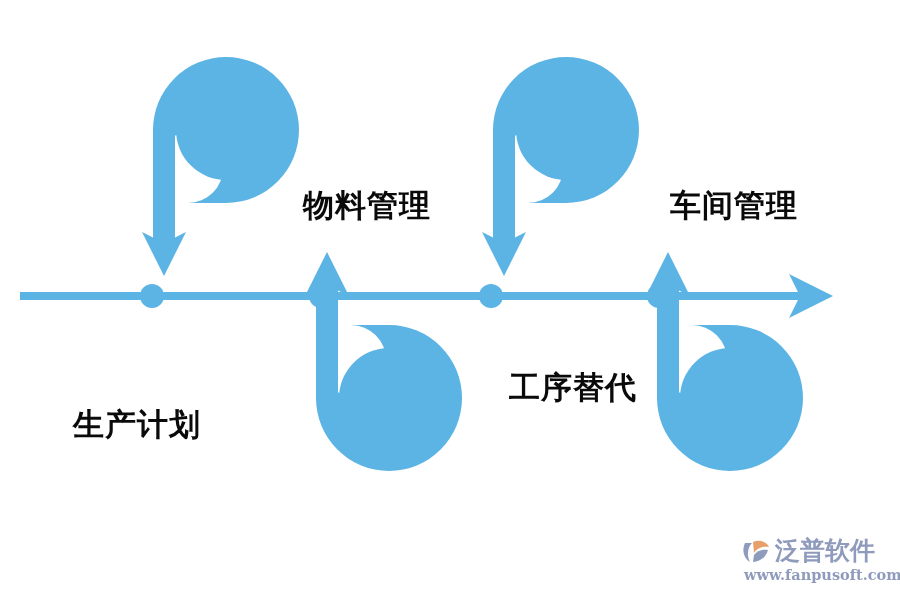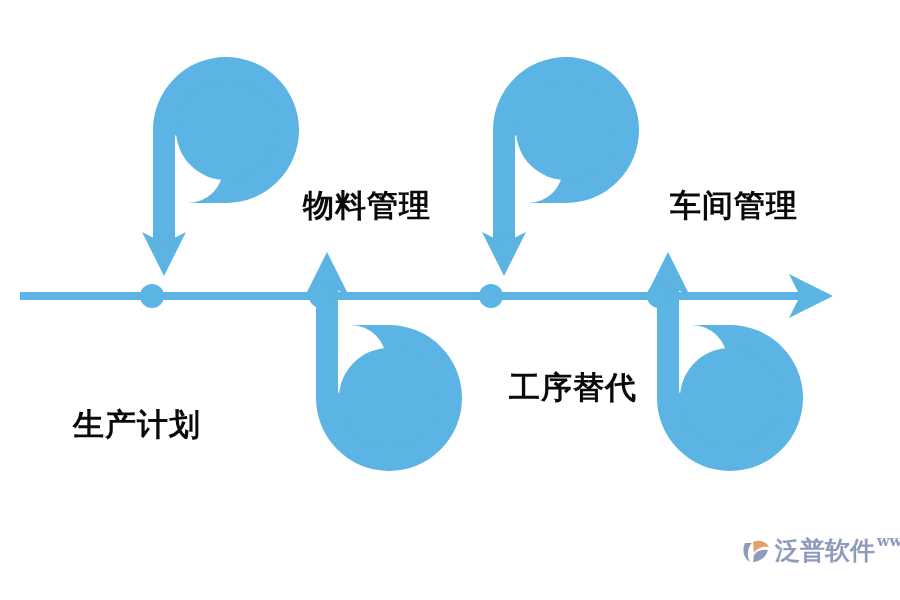--- a/index.html
+++ b/index.html
@@ -42,20 +42,21 @@
   #label-2 { left: 509px; top: 372px; }
   #label-3 { left: 670px; top: 190px; text-align: center; }
 
   #watermark {
     position: absolute;
     left: 742px;
     top: 533px;
     width: 126px;
     height: 58px;
     display: flex;
+    flex-direction: column;
     align-items: flex-start;
     justify-content: flex-start;
   }
   .wm-row {
     display: flex;
     align-items: center;
     height: 34px;
   }
   .wm-mark {
     width: 30px;

